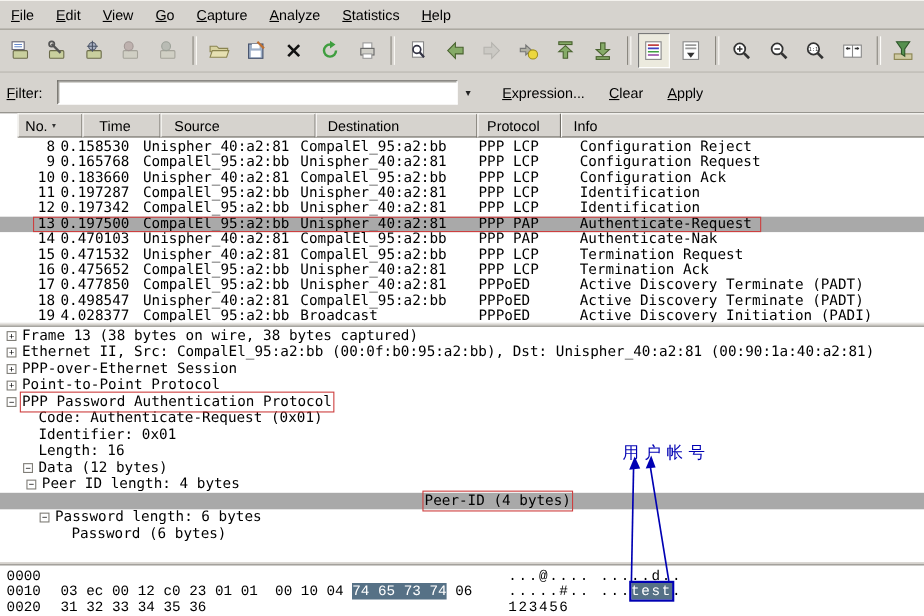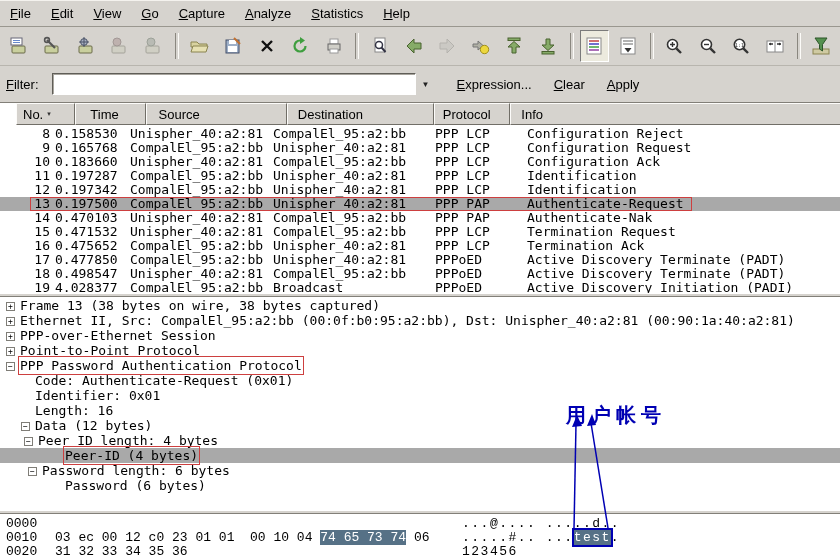--- a/index.html
+++ b/index.html
@@ -73,21 +73,21 @@
            padding-top:3px;box-sizing:border-box}
   .hrow{position:relative;height:14px;line-height:14px;white-space:pre}
   .hoff{position:absolute;left:6px}
   .hhex{position:absolute;left:55px}
   .hascii{position:absolute;left:462px;letter-spacing:1.5px}
   .hsel{background:#567186;color:#ffffff}
   .boxed{outline:2px solid #0000b3}
 
   
   #annotation-label{position:absolute;left:566px;top:402px;z-index:41;color:#0000b3;
-                    font-weight:bold;font-size:20px;letter-spacing:5px;white-space:nowrap}
+                    font-weight:normal;font-size:15px;letter-spacing:5px;white-space:nowrap}
   #overlay{position:absolute;left:0;top:0;z-index:40;pointer-events:none}
 </style>
 </head>
 <body>
 
 <div id="menubar">
     <span class="menu-item"><u>F</u>ile</span>
     <span class="menu-item"><u>E</u>dit</span>
     <span class="menu-item"><u>V</u>iew</span>
     <span class="menu-item"><u>G</u>o</span>
@@ -399,22 +399,22 @@
     <div class="drow" style="padding-left: 6px;"><span class="exp">+</span><span>Frame 13 (38 bytes on wire, 38 bytes captured)</span></div>
     <div class="drow" style="padding-left: 6px;"><span class="exp">+</span><span>Ethernet II, Src: CompalEl_95:a2:bb (00:0f:b0:95:a2:bb), Dst: Unispher_40:a2:81 (00:90:1a:40:a2:81)</span></div>
     <div class="drow" style="padding-left: 6px;"><span class="exp">+</span><span>PPP-over-Ethernet Session</span></div>
     <div class="drow" style="padding-left: 6px;"><span class="exp">+</span><span>Point-to-Point Protocol</span></div>
     <div class="drow" style="padding-left: 6px;"><span class="exp">−</span><span class="redbox">PPP Password Authentication Protocol</span></div>
     <div class="drow" style="padding-left: 35px;"><span>Code: Authenticate-Request (0x01)</span></div>
     <div class="drow" style="padding-left: 35px;"><span>Identifier: 0x01</span></div>
     <div class="drow" style="padding-left: 35px;"><span>Length: 16</span></div>
     <div class="drow" style="padding-left: 21px;"><span class="exp">−</span><span>Data (12 bytes)</span></div>
     <div class="drow" style="padding-left: 24px;"><span class="exp">−</span><span>Peer ID length: 4 bytes</span></div>
-    <div class="drow sel" style="padding-left: 65px;"><span class="redbox">Peer-ID (4 bytes)</span></div>
-    <div class="drow" style="padding-left: 28px;"><span class="exp">−</span><span>Password length: 6 bytes</span></div>
+    <div class="drow sel" style="padding-left: 65px; text-align: center;"><span class="redbox">Peer-ID (4 bytes)</span></div>
+    <div class="drow" style="padding-left: 36px;"><span class="exp">−</span><span>Password length: 6 bytes</span></div>
     <div class="drow" style="padding-left: 65px;"><span>Password (6 bytes)</span></div>
   </div>
 
 <div id="split2"></div>
 
 <div id="hexpane">
     <div class="hrow"><span class="hoff">0000</span><span class="hascii"><span>...@....</span>&nbsp;<span>.....d..</span></span></div>
     <div class="hrow"><span class="hoff">0010</span><span class="hhex"><span>03 ec 00 12 c0 23 01 01</span>&nbsp;&nbsp;<span>00 10 04 </span><span class="hsel">74 65 73 74</span><span> 06</span></span><span class="hascii"><span>.....#..</span>&nbsp;<span>...</span><span class="hsel boxed">test</span><span>.</span></span></div>
     <div class="hrow"><span class="hoff">0020</span><span class="hhex"><span>31 32 33 34 35 36</span></span><span class="hascii"><span>123456</span></span></div>
   </div>

